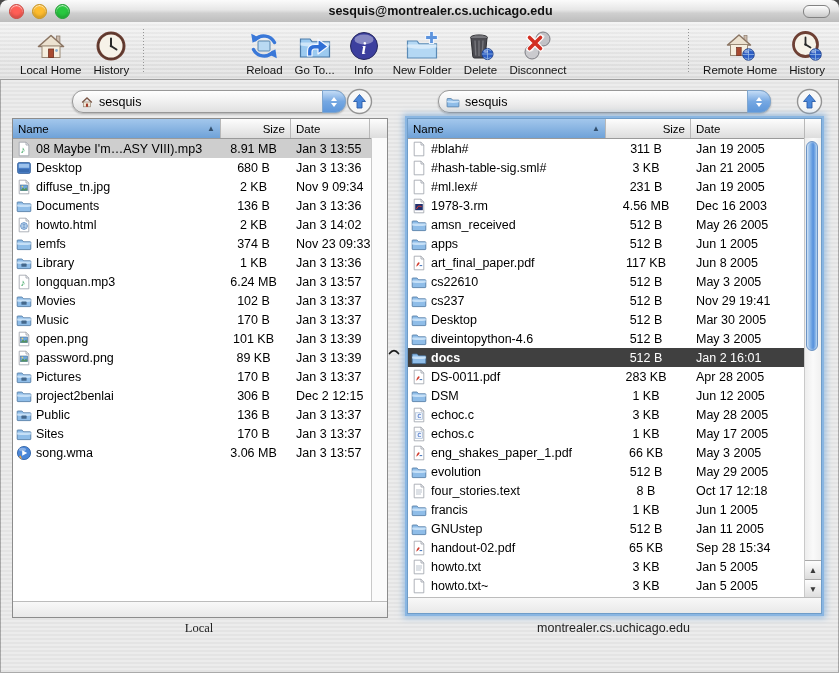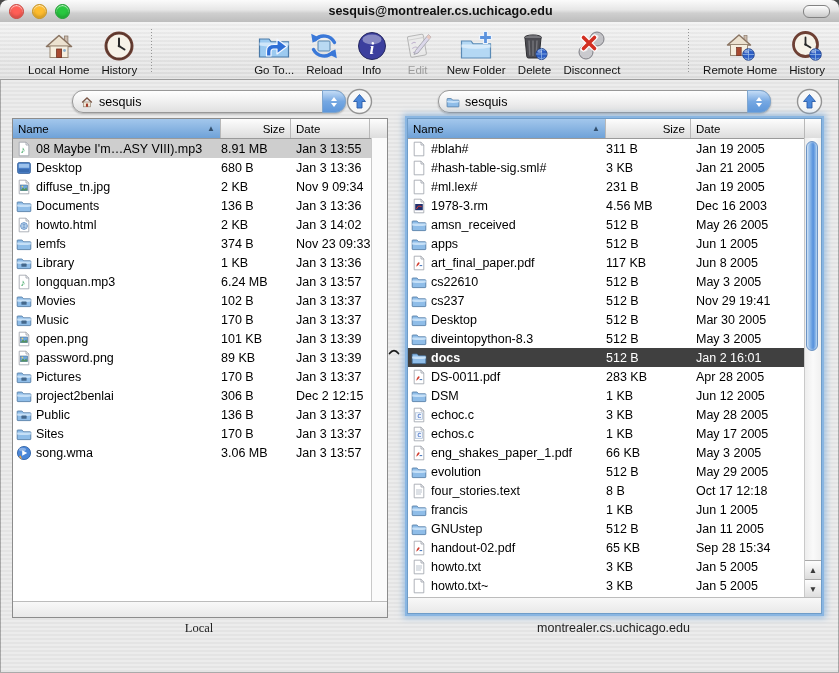--- a/index.html
+++ b/index.html
@@ -16,21 +16,21 @@
   .light.red{background:#ff5f57;border:1px solid #c7453e;}
   .light.yellow{background:#febc2e;border:1px solid #c2901f;}
   .light.green{background:#28c840;border:1px solid #1d9a30;}
   .title{position:absolute;left:0;right:0;top:4px;text-align:center;font-size:12.5px;font-weight:600;color:#111;pointer-events:none;padding-left:42px;}
   .pill{position:absolute;right:9px;top:5px;width:25px;height:11px;border-radius:6px;border:1px solid #828282;background:linear-gradient(#fff,#c9c9c9);}
   
   .toolbar{position:absolute;top:22px;left:0;right:0;height:57px;display:flex;align-items:stretch;
     background:repeating-linear-gradient(180deg,rgba(255,255,255,.25) 0 2px,rgba(0,0,0,.015) 2px 4px),linear-gradient(#f0f0f0,#dedede);
     border-bottom:1px solid #9c9c9c;}
   .tb-group{display:flex;align-items:stretch;}
-  .tb-group[data-group="left"]{margin-left:22px;}
+  .tb-group[data-group="left"]{margin-left:14px;}
   .tb-group[data-group="center"]{margin-left:88px;}
   .tb-group[data-group="right"]{margin-right:8px;}
   .tb-flex{flex:1;}
   .tb-sep{width:1px;margin:7px 8px 5px;background:repeating-linear-gradient(180deg,#969696 0 1px,transparent 1px 3px);}
   .tb-item{display:flex;flex-direction:column;align-items:center;justify-content:flex-end;padding:3px 6px 3px;cursor:default;}
   .tb-icon{width:34px;height:34px;display:block;}
   .tb-icon svg{width:34px;height:34px;display:block;}
   .tb-label{font-size:11.5px;color:#141414;margin-top:1px;white-space:nowrap;}
   .tb-item.disabled .tb-label{color:#9c9c9c;}
   
@@ -63,21 +63,21 @@
   .th-date{width:var(--wdate);}
   .th-scroll{flex:1;border-right:none;}
   .sort-arrow{margin-left:auto;font-size:8px;color:#33506e;line-height:1;}
   .tbody{position:relative;overflow:hidden;}
   .local-table .tbody{height:462px;}
   .remote-table .tbody{height:458px;}
   .frow{display:flex;align-items:center;height:19px;font-size:12.5px;color:#000;}
   .c-name{box-sizing:border-box;width:var(--wname);display:flex;align-items:center;padding-left:3px;overflow:hidden;white-space:nowrap;}
   .ficon{width:16px;height:16px;flex:none;margin-right:4px;}
   .ficon svg{width:16px;height:16px;display:block;}
-  .c-size{box-sizing:border-box;width:var(--wsize);text-align:left;padding-right:5px;white-space:nowrap;}
+  .c-size{box-sizing:border-box;width:var(--wsize);text-align:center;padding-right:5px;white-space:nowrap;}
   .c-date{box-sizing:border-box;width:var(--wdate);padding-left:5px;overflow:hidden;white-space:nowrap;}
   .frow.sel-inactive{background:#cecece;}
   .frow.sel-active{background:#404040;color:#fff;}
   .frow.sel-active .ntext{font-weight:bold;}
   .vtrack{position:absolute;top:19px;bottom:15px;right:0;width:15px;border-left:1px solid #c9c9c9;background:#fbfbfb;}
   .remote-table .vtrack{width:16px;background:linear-gradient(90deg,#ededed,#fafafa 50%,#f0f0f0);}
   .scroller{position:absolute;left:1px;top:3px;width:12px;height:210px;border-radius:7px;
     background:linear-gradient(90deg,#c4dcf5,#77aae4 42%,#5590dc 62%,#a5cbf0);
     border:1px solid #6b93c4;box-sizing:border-box;box-shadow:inset 0 0 2px rgba(255,255,255,.7);}
   .sarrows{position:absolute;bottom:0;left:0;right:0;}
@@ -131,62 +131,48 @@
             </svg>
           </span>
           <span class="tb-label">History</span>
         </div>
       </div>
     <div class="tb-sep"></div>
     <div class="tb-group" data-group="center">
         <div class="tb-item">
           <span class="tb-icon">
             <svg viewBox="0 0 34 34">
-              <path d="M2.5 10 H12 L14.2 12.8 H31.5 V28 H2.5 Z" fill="#9ccaf0" stroke="#4a7aa8" stroke-width="1.2"></path>
-              <path d="M2.5 13.6 H31.5 V16.4 Q17 18.8 2.5 16.4 Z" fill="#cfe6f9"></path>
-              <path d="M9.5 27 V22 Q9.5 15.5 17 15.5 H20 V10 L30 17.5 L20 25 V20 H16.5 Q14 20 14 23 V27 Z" fill="#2f6fd6" stroke="#f4f8ff" stroke-width="1.2" stroke-linejoin="round"></path>
-            </svg>
-          </span>
-          <span class="tb-label">Go To...</span>
-        </div>
-        <div class="tb-item">
-          <span class="tb-icon">
-            <svg viewBox="0 0 34 34">
               <rect x="11" y="12" width="12" height="10" rx="1" fill="#b9d9f3" stroke="#5a86ad"></rect>
               <path d="M27.5 13.5 A12 12 0 0 0 8 10.8" fill="none" stroke="#3a78d8" stroke-width="3.4" stroke-linecap="round"></path>
               <polygon points="4.2,4.8 5.6,13.8 13.4,9.2" fill="#3a78d8"></polygon>
               <path d="M6.5 20.5 A12 12 0 0 0 26 23.2" fill="none" stroke="#3a78d8" stroke-width="3.4" stroke-linecap="round"></path>
               <polygon points="29.8,29.2 28.4,20.2 20.6,24.8" fill="#3a78d8"></polygon>
             </svg>
           </span>
           <span class="tb-label">Reload</span>
+        </div>
+        <div class="tb-item">
+          <span class="tb-icon">
+            <svg viewBox="0 0 34 34">
+              <path d="M2.5 10 H12 L14.2 12.8 H31.5 V28 H2.5 Z" fill="#9ccaf0" stroke="#4a7aa8" stroke-width="1.2"></path>
+              <path d="M2.5 13.6 H31.5 V16.4 Q17 18.8 2.5 16.4 Z" fill="#cfe6f9"></path>
+              <path d="M9.5 27 V22 Q9.5 15.5 17 15.5 H20 V10 L30 17.5 L20 25 V20 H16.5 Q14 20 14 23 V27 Z" fill="#2f6fd6" stroke="#f4f8ff" stroke-width="1.2" stroke-linejoin="round"></path>
+            </svg>
+          </span>
+          <span class="tb-label">Go To...</span>
         </div>
         <div class="tb-item">
           <span class="tb-icon">
             <svg viewBox="0 0 34 34">
               <circle cx="17" cy="17" r="13.5" fill="#3c3f9e" stroke="#26285f"></circle>
               <ellipse cx="17" cy="10.5" rx="9.5" ry="5" fill="rgba(255,255,255,0.38)"></ellipse>
               <text x="14.6" y="24.5" font-size="17" font-style="italic" font-weight="bold" font-family="Liberation Serif,serif" fill="#fff">i</text>
             </svg>
           </span>
           <span class="tb-label">Info</span>
-        </div>
-        <div class="tb-item disabled">
-          <span class="tb-icon">
-            <svg viewBox="0 0 34 34" opacity="0.55">
-              <g transform="rotate(-10 17 17)">
-                <rect x="8" y="6" width="16" height="21" rx="1.5" fill="#ececec" stroke="#8a8a8a"></rect>
-                <path d="M8 9.5 H24" stroke="#bbb"></path>
-                <path d="M11 14 q2-2.4 4.4-.4 M11 18.5 q3-2 5.4 0 M11 22.5 h5" stroke="#a08ab8" fill="none"></path>
-              </g>
-              <path d="M27.5 5.5 L30 8 L17 24 L13 25.5 L14.5 21.5 Z" fill="#d0c8ea" stroke="#7a7a8a"></path>
-              <path d="M27.5 5.5 L30 8 L28 10.4 L25.5 7.9 Z" fill="#e8b0a0"></path>
-            </svg>
-          </span>
-          <span class="tb-label">Edit</span>
         </div>
         <div class="tb-item">
           <span class="tb-icon">
             <svg viewBox="0 0 34 34">
               <path d="M2.5 12 H12 L14.2 14.8 H31.5 V29 H2.5 Z" fill="#b4d8f4" stroke="#5a8ab5" stroke-width="1.2"></path>
               <path d="M2.5 15.6 H31.5 V18.6 Q17 21 2.5 18.6 Z" fill="#d8ebfa"></path>
               <path d="M24.5 2.5 h4 v4 h4 v4 h-4 v4 h-4 v-4 h-4 v-4 h4 Z" fill="#5c93dd" stroke="#eef4fc" stroke-width="1.2"></path>
             </svg>
           </span>
           <span class="tb-label">New Folder</span>
@@ -710,21 +696,21 @@
           <span class="c-date">Mar 30 2005</span>
         </div>
         <div class="frow">
           <span class="c-name">
             <span class="ficon">
               <svg viewBox="0 0 16 16">
                 <path d="M1.2 5.2 V13 q0 .6 .6 .6 h12.4 q.6 0 .6-.6 V6.4 q0-.6-.6-.6 H7.6 L6.2 4.2 q-.2-.2-.6-.2 H1.8 q-.6 0-.6 .6 Z" fill="#8fbde8" stroke="#49749e" stroke-width="0.8"></path>
                 <path d="M1.2 6.6 H14.8 V8.4 Q8 9.6 1.2 8.4 Z" fill="#c6e0f7"></path>
               </svg>
             </span>
-            <span class="ntext">diveintopython-8.3</span>
+            <span class="ntext">diveintopython-4.6</span>
           </span>
           <span class="c-size">512 B</span>
           <span class="c-date">May 3 2005</span>
         </div>
         <div class="frow sel-active">
           <span class="c-name">
             <span class="ficon">
               <svg viewBox="0 0 16 16">
                 <path d="M1.2 5.2 V13 q0 .6 .6 .6 h12.4 q.6 0 .6-.6 V6.4 q0-.6-.6-.6 H7.6 L6.2 4.2 q-.2-.2-.6-.2 H1.8 q-.6 0-.6 .6 Z" fill="#8fbde8" stroke="#49749e" stroke-width="0.8"></path>
                 <path d="M1.2 6.6 H14.8 V8.4 Q8 9.6 1.2 8.4 Z" fill="#c6e0f7"></path>

